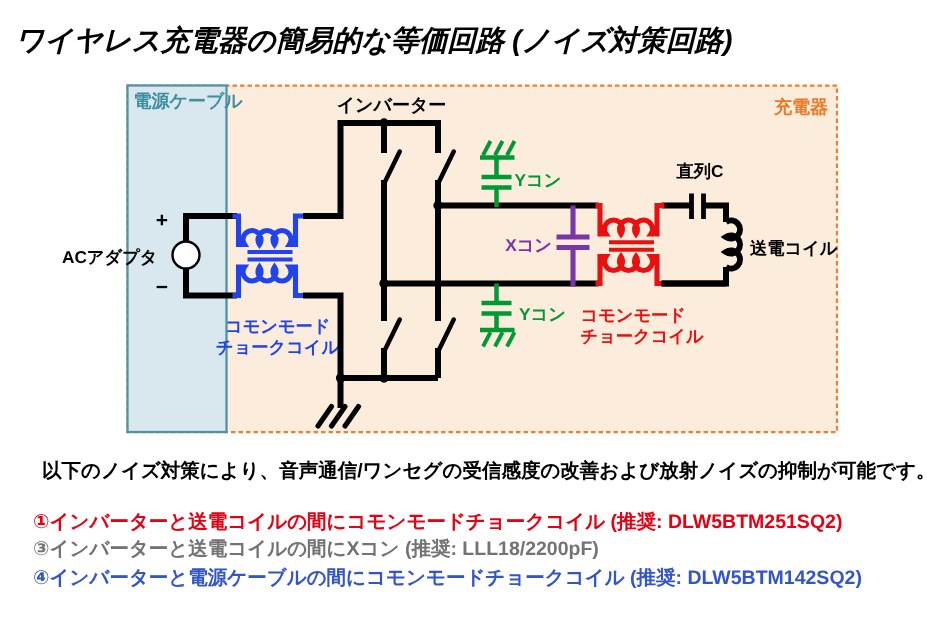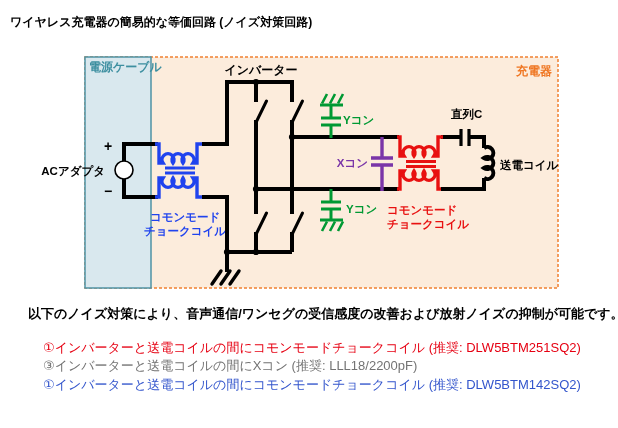--- a/index.html
+++ b/index.html
@@ -1,21 +1,21 @@
 <!DOCTYPE html>
 <html><head>
 <meta charset="utf-8">
 <style>
   html,body{margin:0;padding:0;background:#ffffff;}
   body{width:618px;height:428px;position:relative;overflow:hidden;
        font-family:"Liberation Sans","DejaVu Sans",sans-serif;}
-  .title{position:absolute;left:10px;top:14px;font-size:12px;font-weight:700;color:#000;white-space:nowrap;}
+  .title{position:absolute;left:10px;top:14px;font-size:19px;font-weight:700;color:#000;white-space:nowrap;font-style:italic;}
   .circuit-svg{position:absolute;left:0;top:0;}
   .note{position:absolute;left:28px;top:305px;font-size:13px;font-weight:600;color:#000;white-space:nowrap;}
-  .cm-list{position:absolute;left:43px;top:339px;font-size:13px;font-weight:400;line-height:18.4px;}
+  .cm-list{position:absolute;left:22px;top:339px;font-size:13px;font-weight:700;line-height:18.4px;}
   .cm-item{white-space:nowrap;}
   .c1{color:#e60012;}
   .c2{color:#009944;}
   .c3{color:#737373;}
   .c4{color:#3355cc;}
   text{font-family:"Liberation Sans","DejaVu Sans",sans-serif;font-weight:700;}
   .lbl{font-size:11.5px;}
   .rlbl{font-size:12px;}
 </style>
 </head>
@@ -116,14 +116,14 @@
     <path d="M484 178 V189 H441" fill="none" stroke="#000" stroke-width="4"></path>
     <text x="500" y="169" class="lbl" fill="#000">送電コイル</text>
   </g>
 </svg>
 
 <div class="note">以下のノイズ対策により、音声通信/ワンセグの受信感度の改善および放射ノイズの抑制が可能です。</div>
 
 <div class="cm-list">
   <div class="cm-item c1">①インバーターと送電コイルの間にコモンモードチョークコイル (推奨: DLW5BTM251SQ2)</div>
   <div class="cm-item c3">③インバーターと送電コイルの間にXコン (推奨: LLL18/2200pF)</div>
-  <div class="cm-item c4">①インバーターと送電コイルの間にコモンモードチョークコイル (推奨: DLW5BTM142SQ2)</div>
+  <div class="cm-item c4">④インバーターと電源ケーブルの間にコモンモードチョークコイル (推奨: DLW5BTM142SQ2)</div>
 </div>
 
 </body></html>

